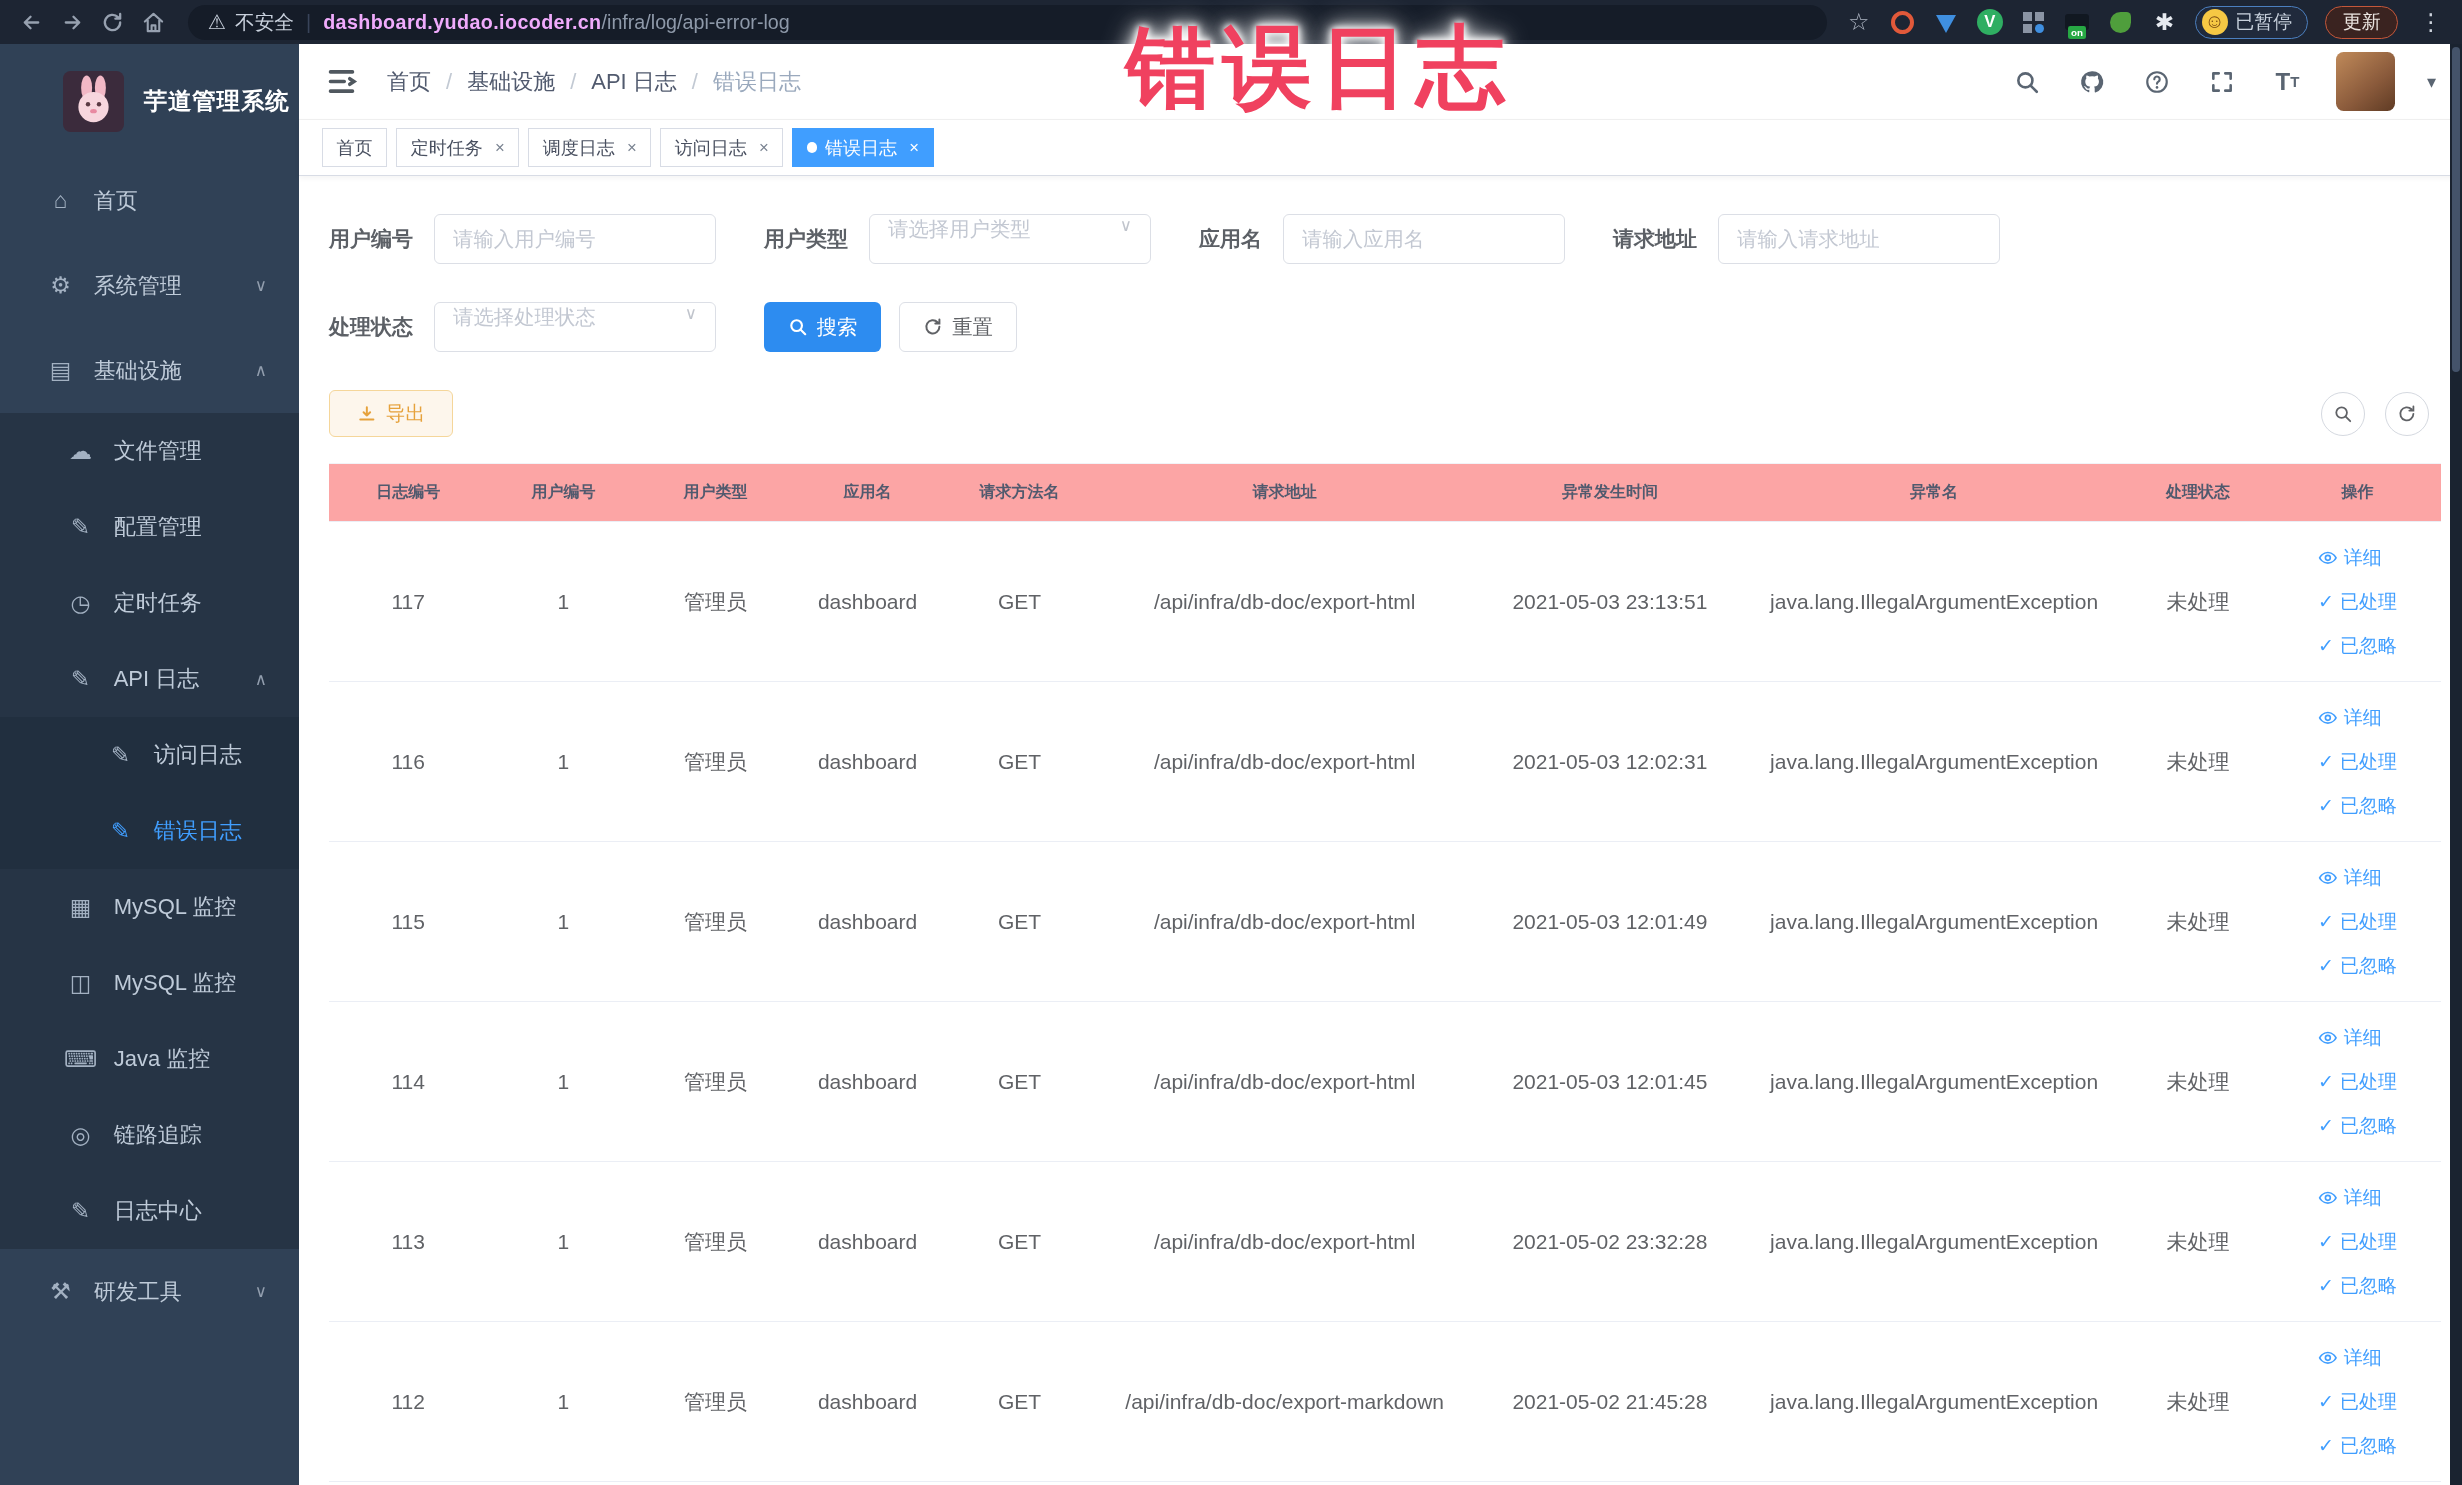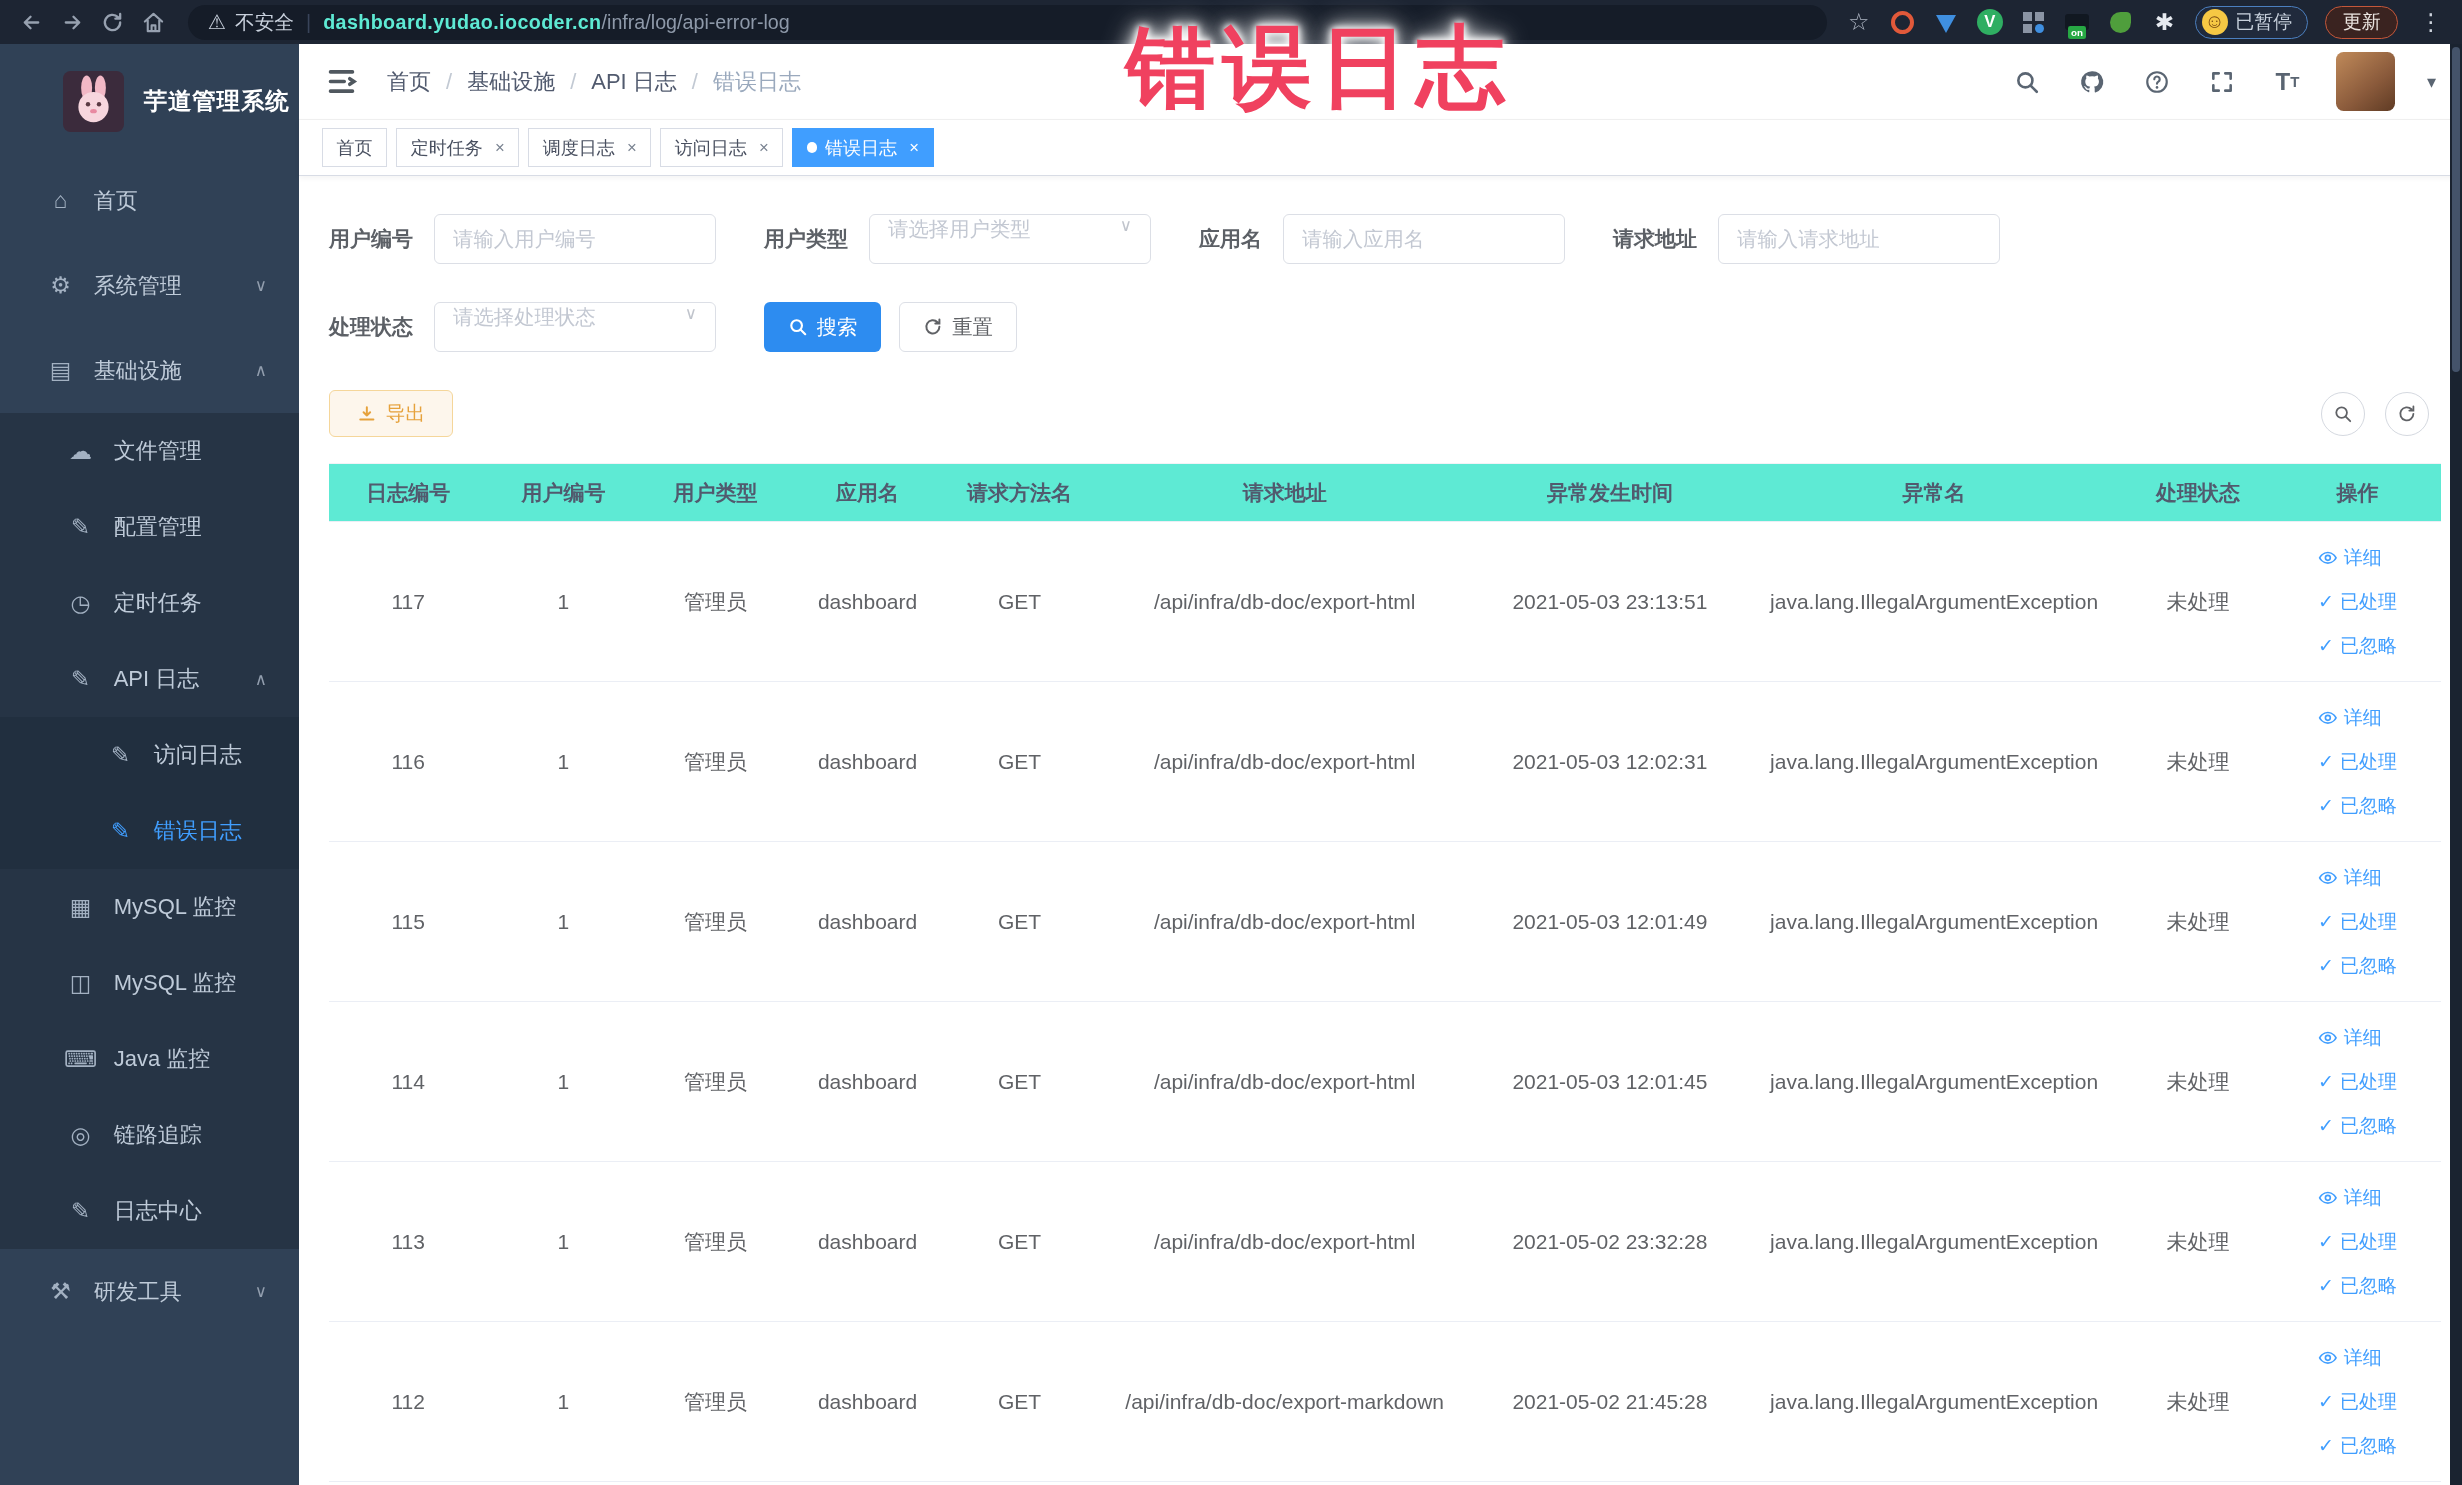--- a/index.html
+++ b/index.html
@@ -7,21 +7,21 @@
   body { font-family:"Liberation Sans","DejaVu Sans",sans-serif; background:#fff; overflow:hidden; }
   .screen { position:relative; width:2462px; height:1486px; overflow:hidden; background:#fff; }
 
   
   .chrome { height:44px; background:#1d2533; display:flex; align-items:center; padding:0 15px; gap:7.6px; }
   .nav-ic { width:33px; height:33px; display:flex; align-items:center; justify-content:center; color:#97a1b0; flex:0 0 auto; }
   .nav-ic svg { width:23px; height:23px; }
   .addr { flex:1 1 auto; height:35px; margin:0 10.6px; background:#151c28; border-radius:17.4px; display:flex; align-items:center; padding:0 19.7px; font-size:19.7px; color:#c9d1dd; min-width:0; }
   .addr .warn { font-size:20.4px; margin-right:9px; color:#c9d1dd; }
   .addr .sep { color:#39445a; margin:0 12px; font-size:19.7px; }
-  .addr .domain { color:#5eead4; font-weight:700; letter-spacing:0.4px; }
+  .addr .domain { color:#f0abfc; font-weight:700; letter-spacing:0.4px; }
   .addr .path { color:#8e99a9; }
   .chrome-right { display:flex; align-items:center; gap:16.7px; flex:0 0 auto; }
   .ext { width:27px; height:27px; display:flex; align-items:center; justify-content:center; position:relative; }
   .star-g { color:#aeb6c3; font-size:24px; }
   .dot3 { color:#cdd3dc; font-size:23px; padding:0 4.5px; }
   .chip { height:33px; border:1.5px solid #4b7fbf; background:#202a3c; border-radius:16.7px; display:flex; align-items:center; gap:7.6px; padding:0 15px 0 6px; color:#c7d0dc; font-size:19px; }
   .chip .face { width:26px; height:26px; border-radius:50%; background:#f6c844; color:#7a4b12; display:flex; align-items:center; justify-content:center; font-size:19.7px; line-height:1; }
   .update-btn { height:33px; border:1.5px solid #c4573a; background:#3a2320; border-radius:16.7px; display:flex; align-items:center; padding:0 16.7px; color:#e8e2de; font-size:19px; }
 
   
@@ -79,21 +79,21 @@
   .btn.primary { background:#2d8cf0; color:#fff; }
   .btn.plain { background:#fff; border-color:#dcdfe6; color:#606266; }
   .btn.warn { height:47px; background:#fdf6ec; border-color:#f5d69a; color:#e6a23c; font-size:19.7px; padding:0 27px; }
   .toolbar { display:flex; align-items:center; margin-top:33px; }
   .cbtns { margin-left:auto; display:flex; gap:19.7px; margin-right:12px; }
   .cbtn { width:44px; height:44px; border-radius:50%; border:1.5px solid #d5d9e0; background:#fff; color:#606266; display:flex; align-items:center; justify-content:center; cursor:pointer; }
   .cbtn svg { width:19.7px; height:19.7px; }
 
   
   table { width:100%; border-collapse:collapse; table-layout:fixed; margin-top:26px; }
-  thead th { height:58px; font-size:21px; font-weight:700; color:#515a6e; text-align:center; border-top:1.5px solid #f2f3f7; border-bottom:1.5px solid #ebeef5; padding:0 7.6px; background:#5eead4; }
+  thead th { height:58px; font-size:16px; font-weight:700; color:#515a6e; text-align:center; border-top:1.5px solid #f2f3f7; border-bottom:1.5px solid #ebeef5; padding:0 7.6px; background:#fca5a5; }
   tbody td { height:160px; font-size:21px; color:#606266; text-align:center; border-bottom:1.5px solid #ebeef5; padding:0 7.6px; overflow:hidden; }
   .acts { display:inline-flex; flex-direction:column; align-items:flex-start; gap:18px; }
   .act { color:#409eff; font-size:19px; display:flex; align-items:center; gap:6px; cursor:pointer; white-space:nowrap; }
   .act svg { width:19.7px; height:19.7px; }
 
   
   .overlay { position:absolute; left:1126px; top:7.6px; z-index:60; font-size:89px; font-weight:700; letter-spacing:7.6px; color:#f0415f;
              text-shadow:0 0 6px #fff,0 0 10.6px #fff,0 0 19.7px #fff,0 0 30px rgba(255,255,255,.85); pointer-events:none; }
 
   

